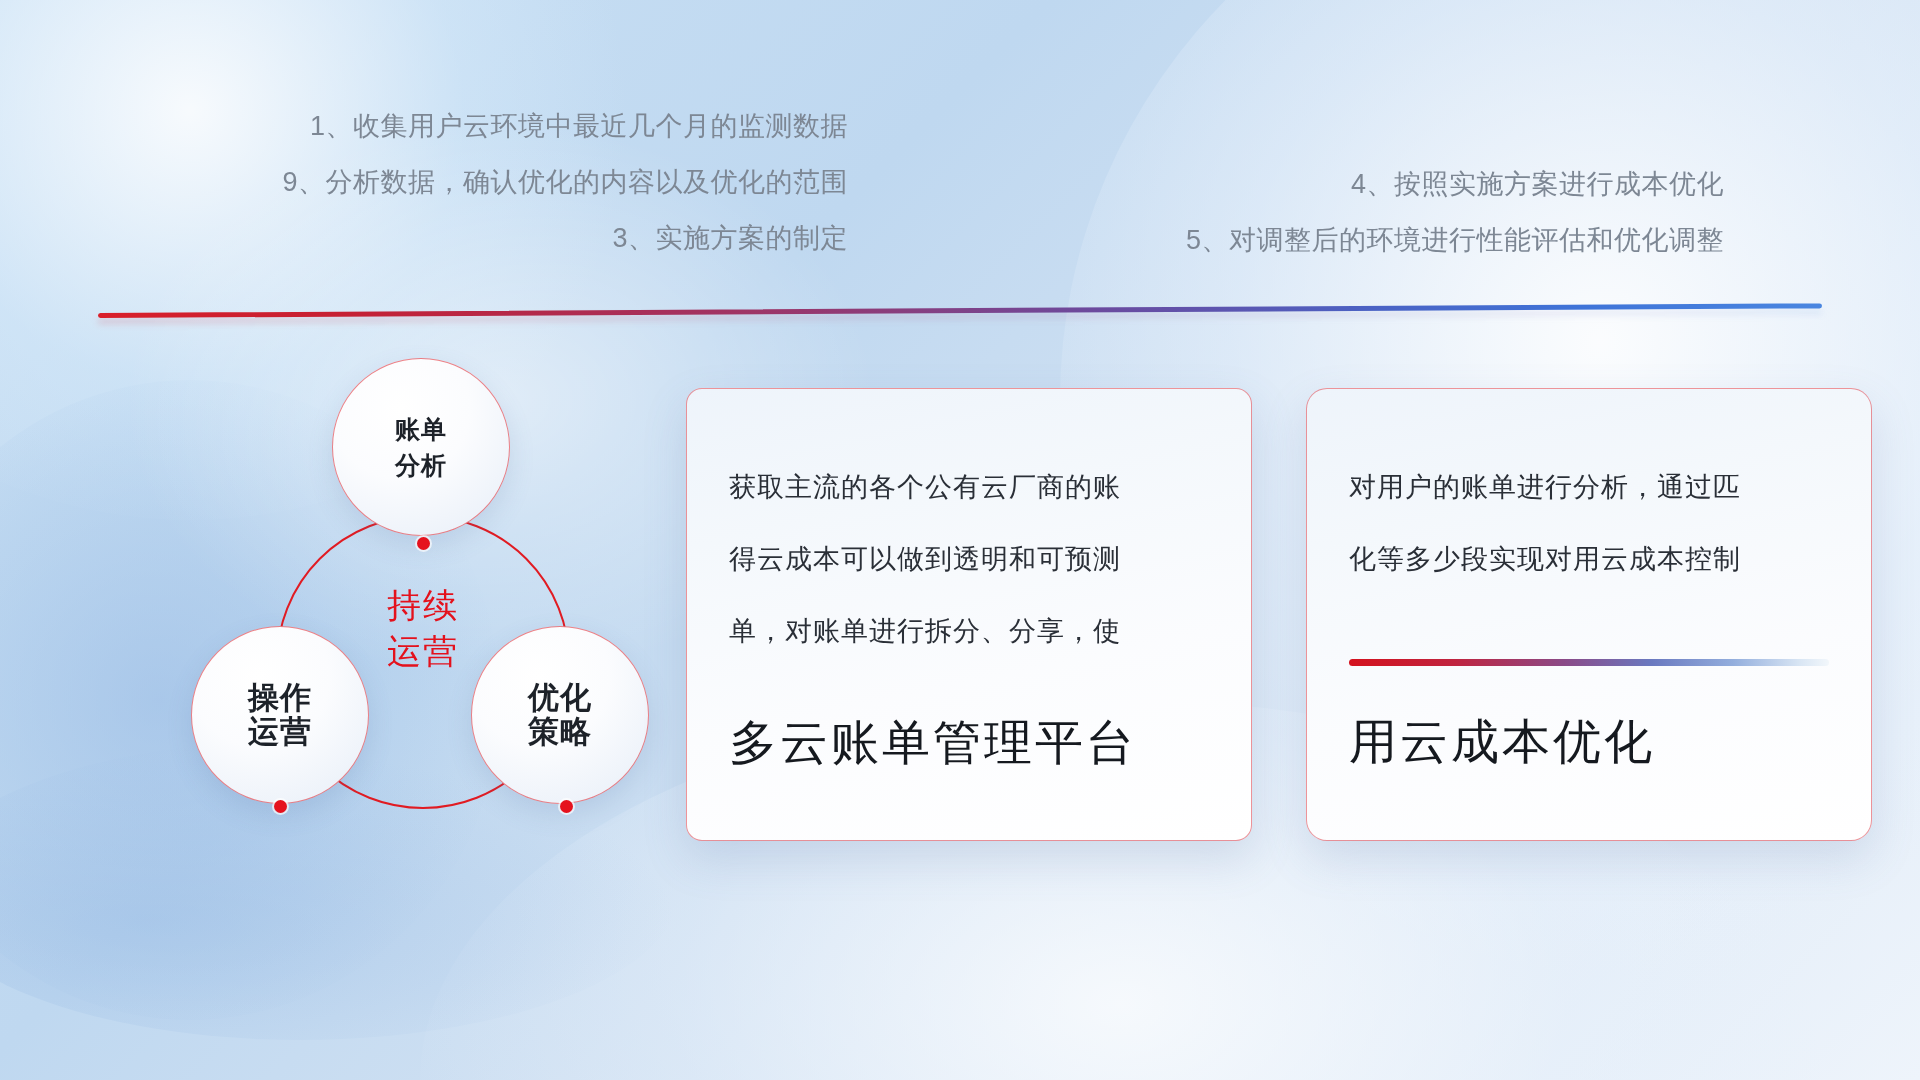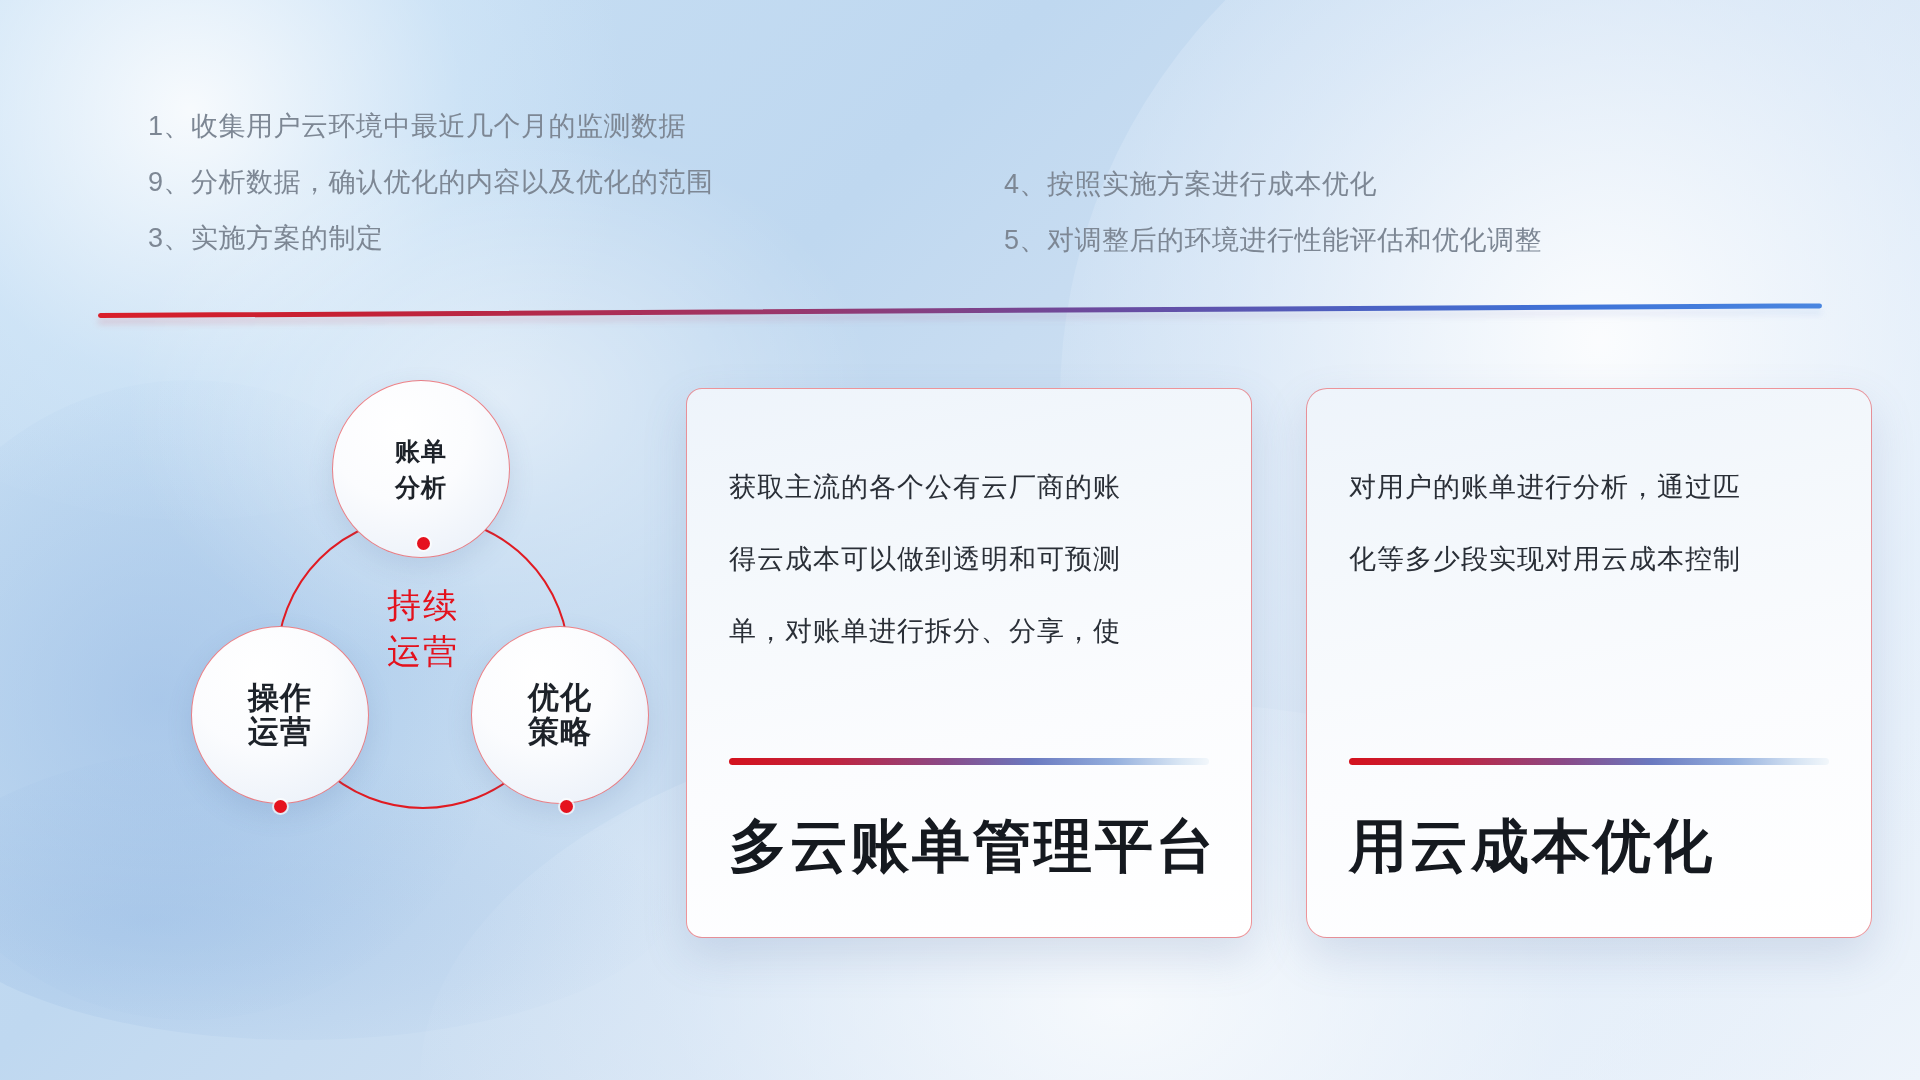--- a/index.html
+++ b/index.html
@@ -70,20 +70,21 @@
     left: 1004px; top: 156px;
     width: 720px;
   }
   .bullet-item {
     font-size: 27px;
     line-height: 56px;
     color: #7d8794;
     letter-spacing: 0.5px;
     white-space: nowrap;
     font-weight: 400;
+    text-align: right;
   }
 
   
   .top-rule {
     position: absolute;
     left: 98px; top: 313px;
     width: 1724px; height: 5px;
     background: linear-gradient(90deg, #d91f2a 0%, #c62033 14%, #9e3566 38%, #6b4a9e 58%, #4a62c4 74%, #3f74d8 86%, #4a86e0 100%);
     border-radius: 3px;
     transform: rotate(-0.32deg);
@@ -118,21 +119,21 @@
     width: 178px; height: 178px;
     border-radius: 50%;
     border: 1.6px solid rgba(225,27,34,0.55);
     background: radial-gradient(circle at 38% 28%, #ffffff 0%, #fbfcfe 42%, #eef3fa 78%, #e3ecf7 100%);
     box-shadow: 0 10px 26px rgba(80,110,160,0.16);
     display: flex;
     flex-direction: column;
     align-items: center;
     justify-content: center;
   }
-  .node-top    { left: 246px; top: 30px; }
+  .node-top    { left: 246px; top: 8px; }
   .node-left   { left: 105px; top: 276px; }
   .node-right  { left: 385px; top: 276px; }
 
   .node-line {
     font-size: 25px;
     font-weight: 700;
     color: #1d2229;
     line-height: 36px;
     letter-spacing: 1px;
   }
@@ -161,26 +162,26 @@
     color: #e4111c;
     line-height: 46px;
     letter-spacing: 2px;
   }
 
   
   .card {
     position: absolute;
     top: 388px;
     width: 566px;
-    height: 550px;
+    height: 453px;
     border-radius: 16px;
     border: 1.4px solid rgba(222,60,70,0.55);
     background: linear-gradient(168deg, #eef4fb 0%, #f4f8fc 28%, #fbfcfe 62%, #ffffff 100%);
     box-shadow: 0 18px 44px rgba(86,118,168,0.18);
-    padding: 62px 42px 0 42px;
+    padding: 62px 42px 12px 42px;
     display: flex;
     flex-direction: column;
   }
   .card-1 { left: 686px; }
   .card-2 { left: 1306px; border-radius: 21px; }
 
   .card-body {
     font-size: 27px;
     line-height: 72px;
     color: #2a2f37;
@@ -190,22 +191,22 @@
   .card-body p { white-space: nowrap; }
 
   .card-rule {
     margin-top: auto;
     width: 100%;
     height: 7px;
     border-radius: 4px;
     background: linear-gradient(90deg, #d4121e 0%, #c0243f 22%, #8a4a88 45%, #6a79c0 63%, #93aedd 80%, #d9e6f4 94%, #f2f7fb 100%);
   }
   .card-title {
-    font-size: 58px;
-    font-weight: 700;
+    font-size: 48px;
+    font-weight: 400;
     color: #15191f;
     letter-spacing: 3px;
     line-height: 1;
     padding: 52px 0 62px 0;
     white-space: nowrap;
   }
 </style>
 </head>
 <body>
 

